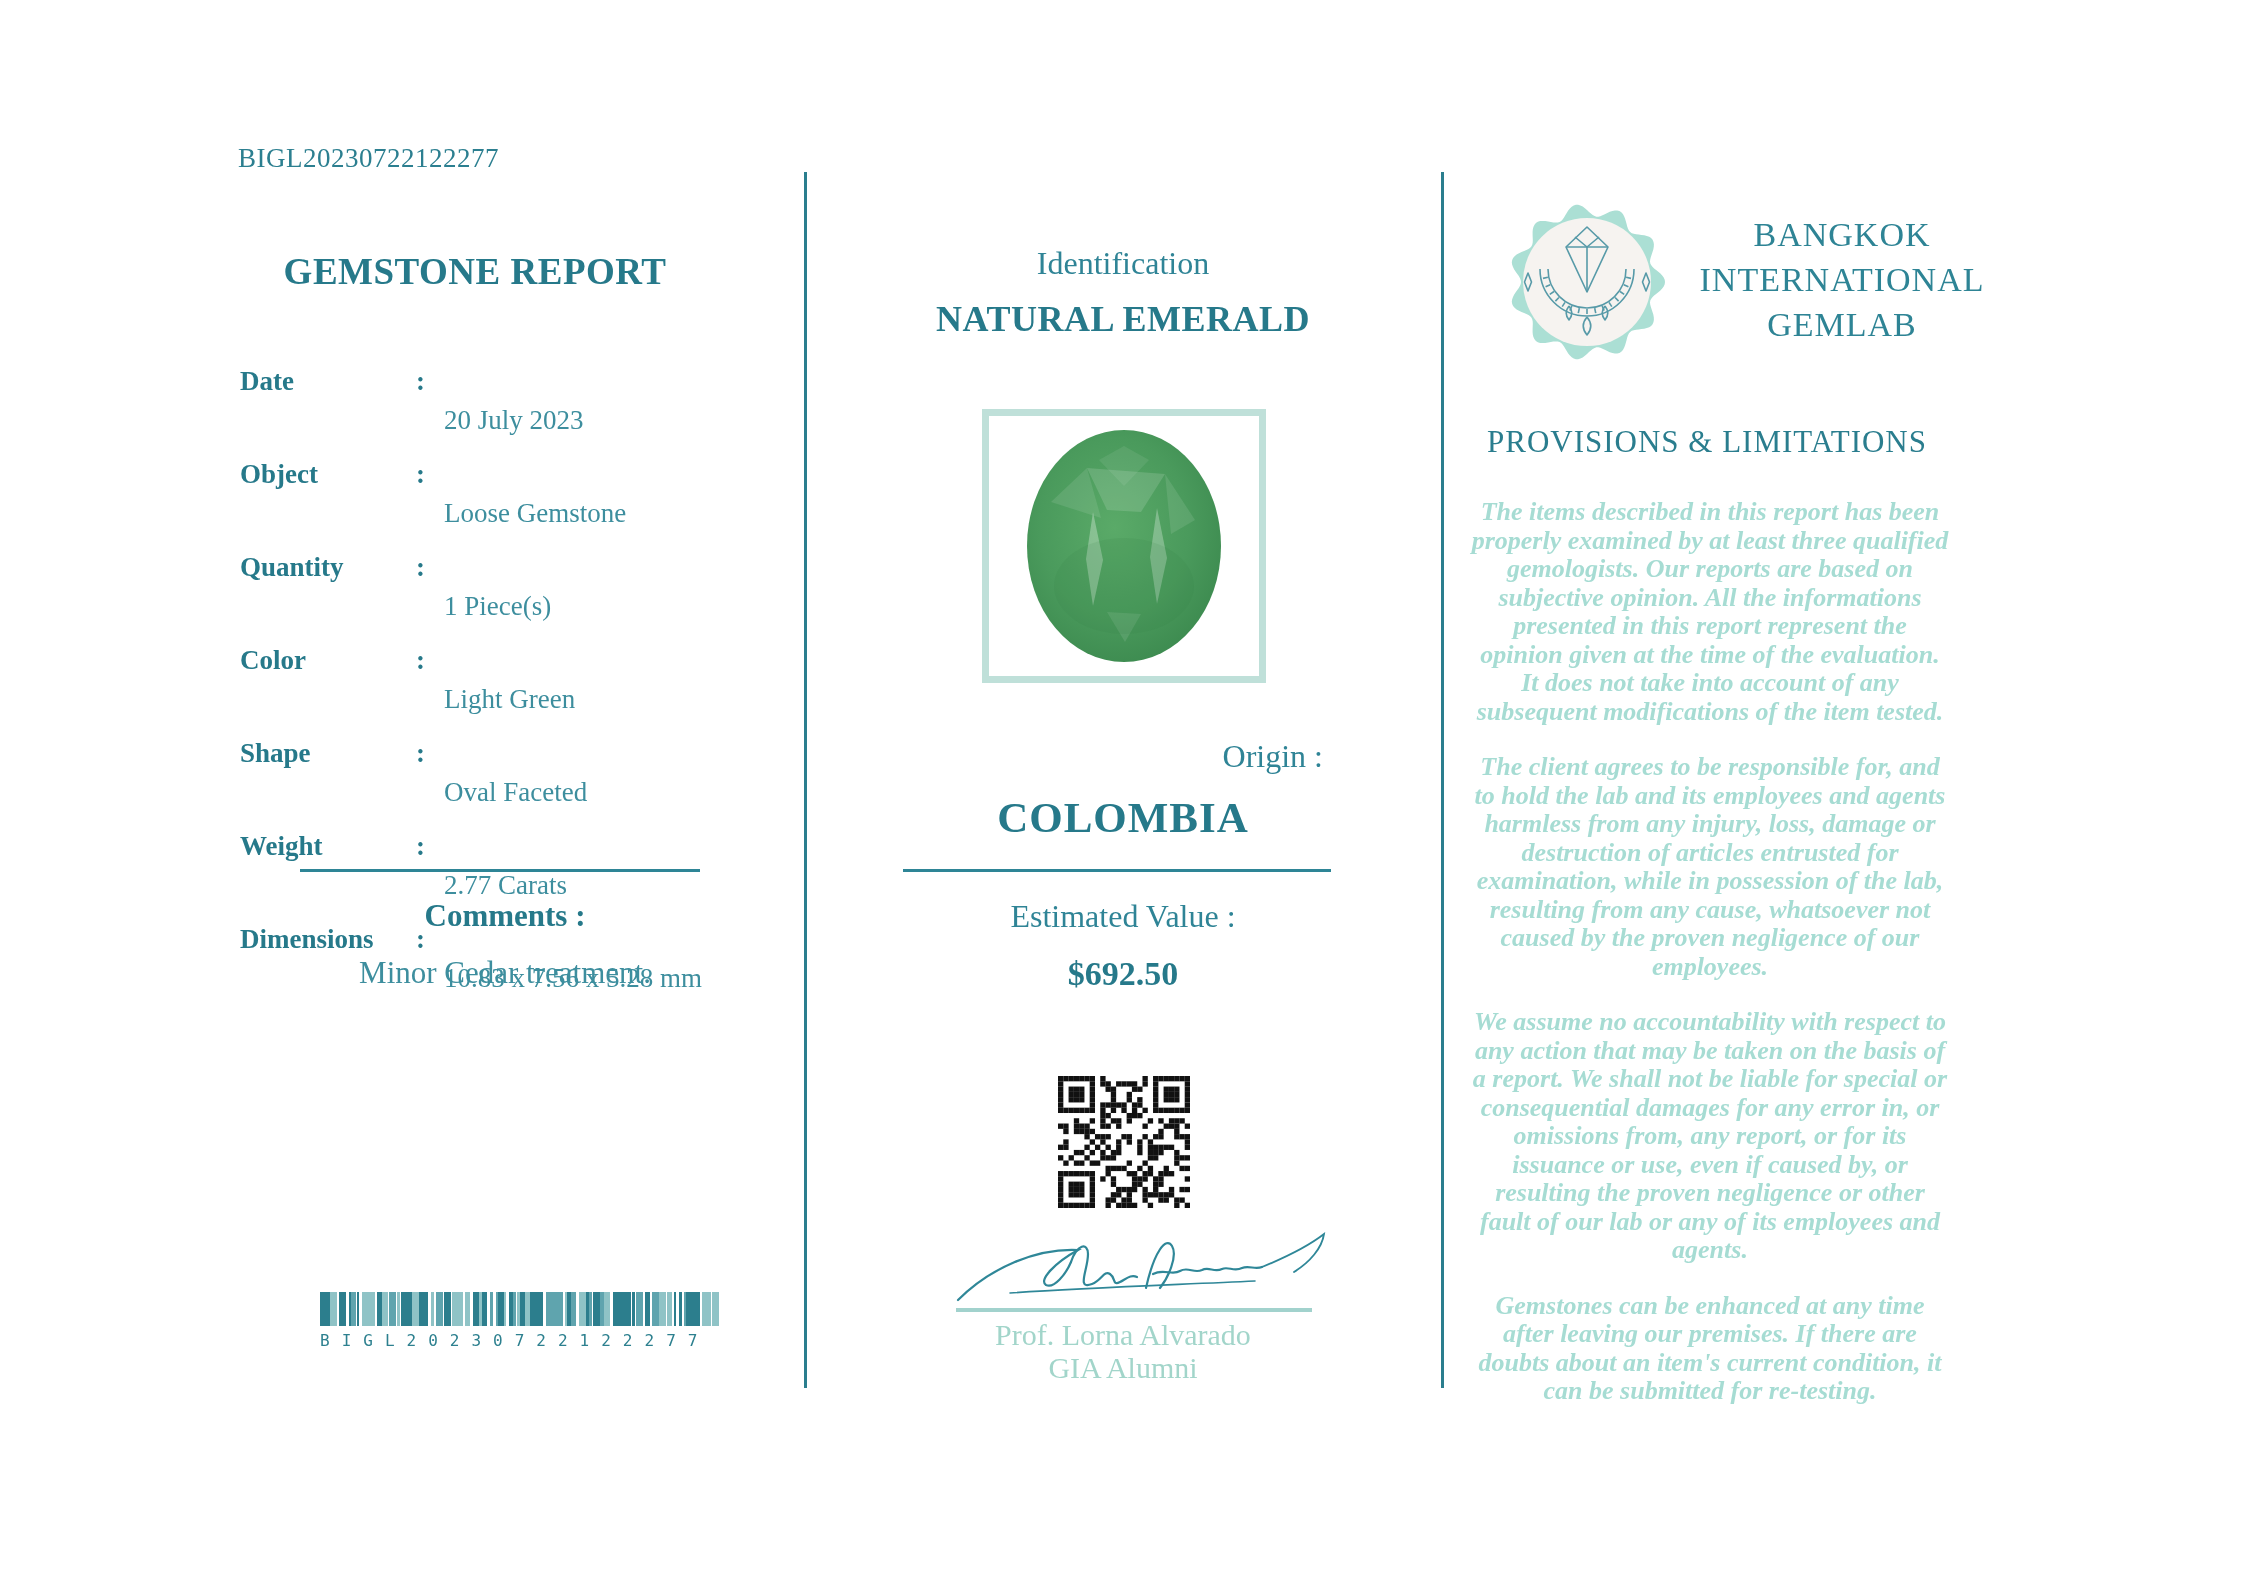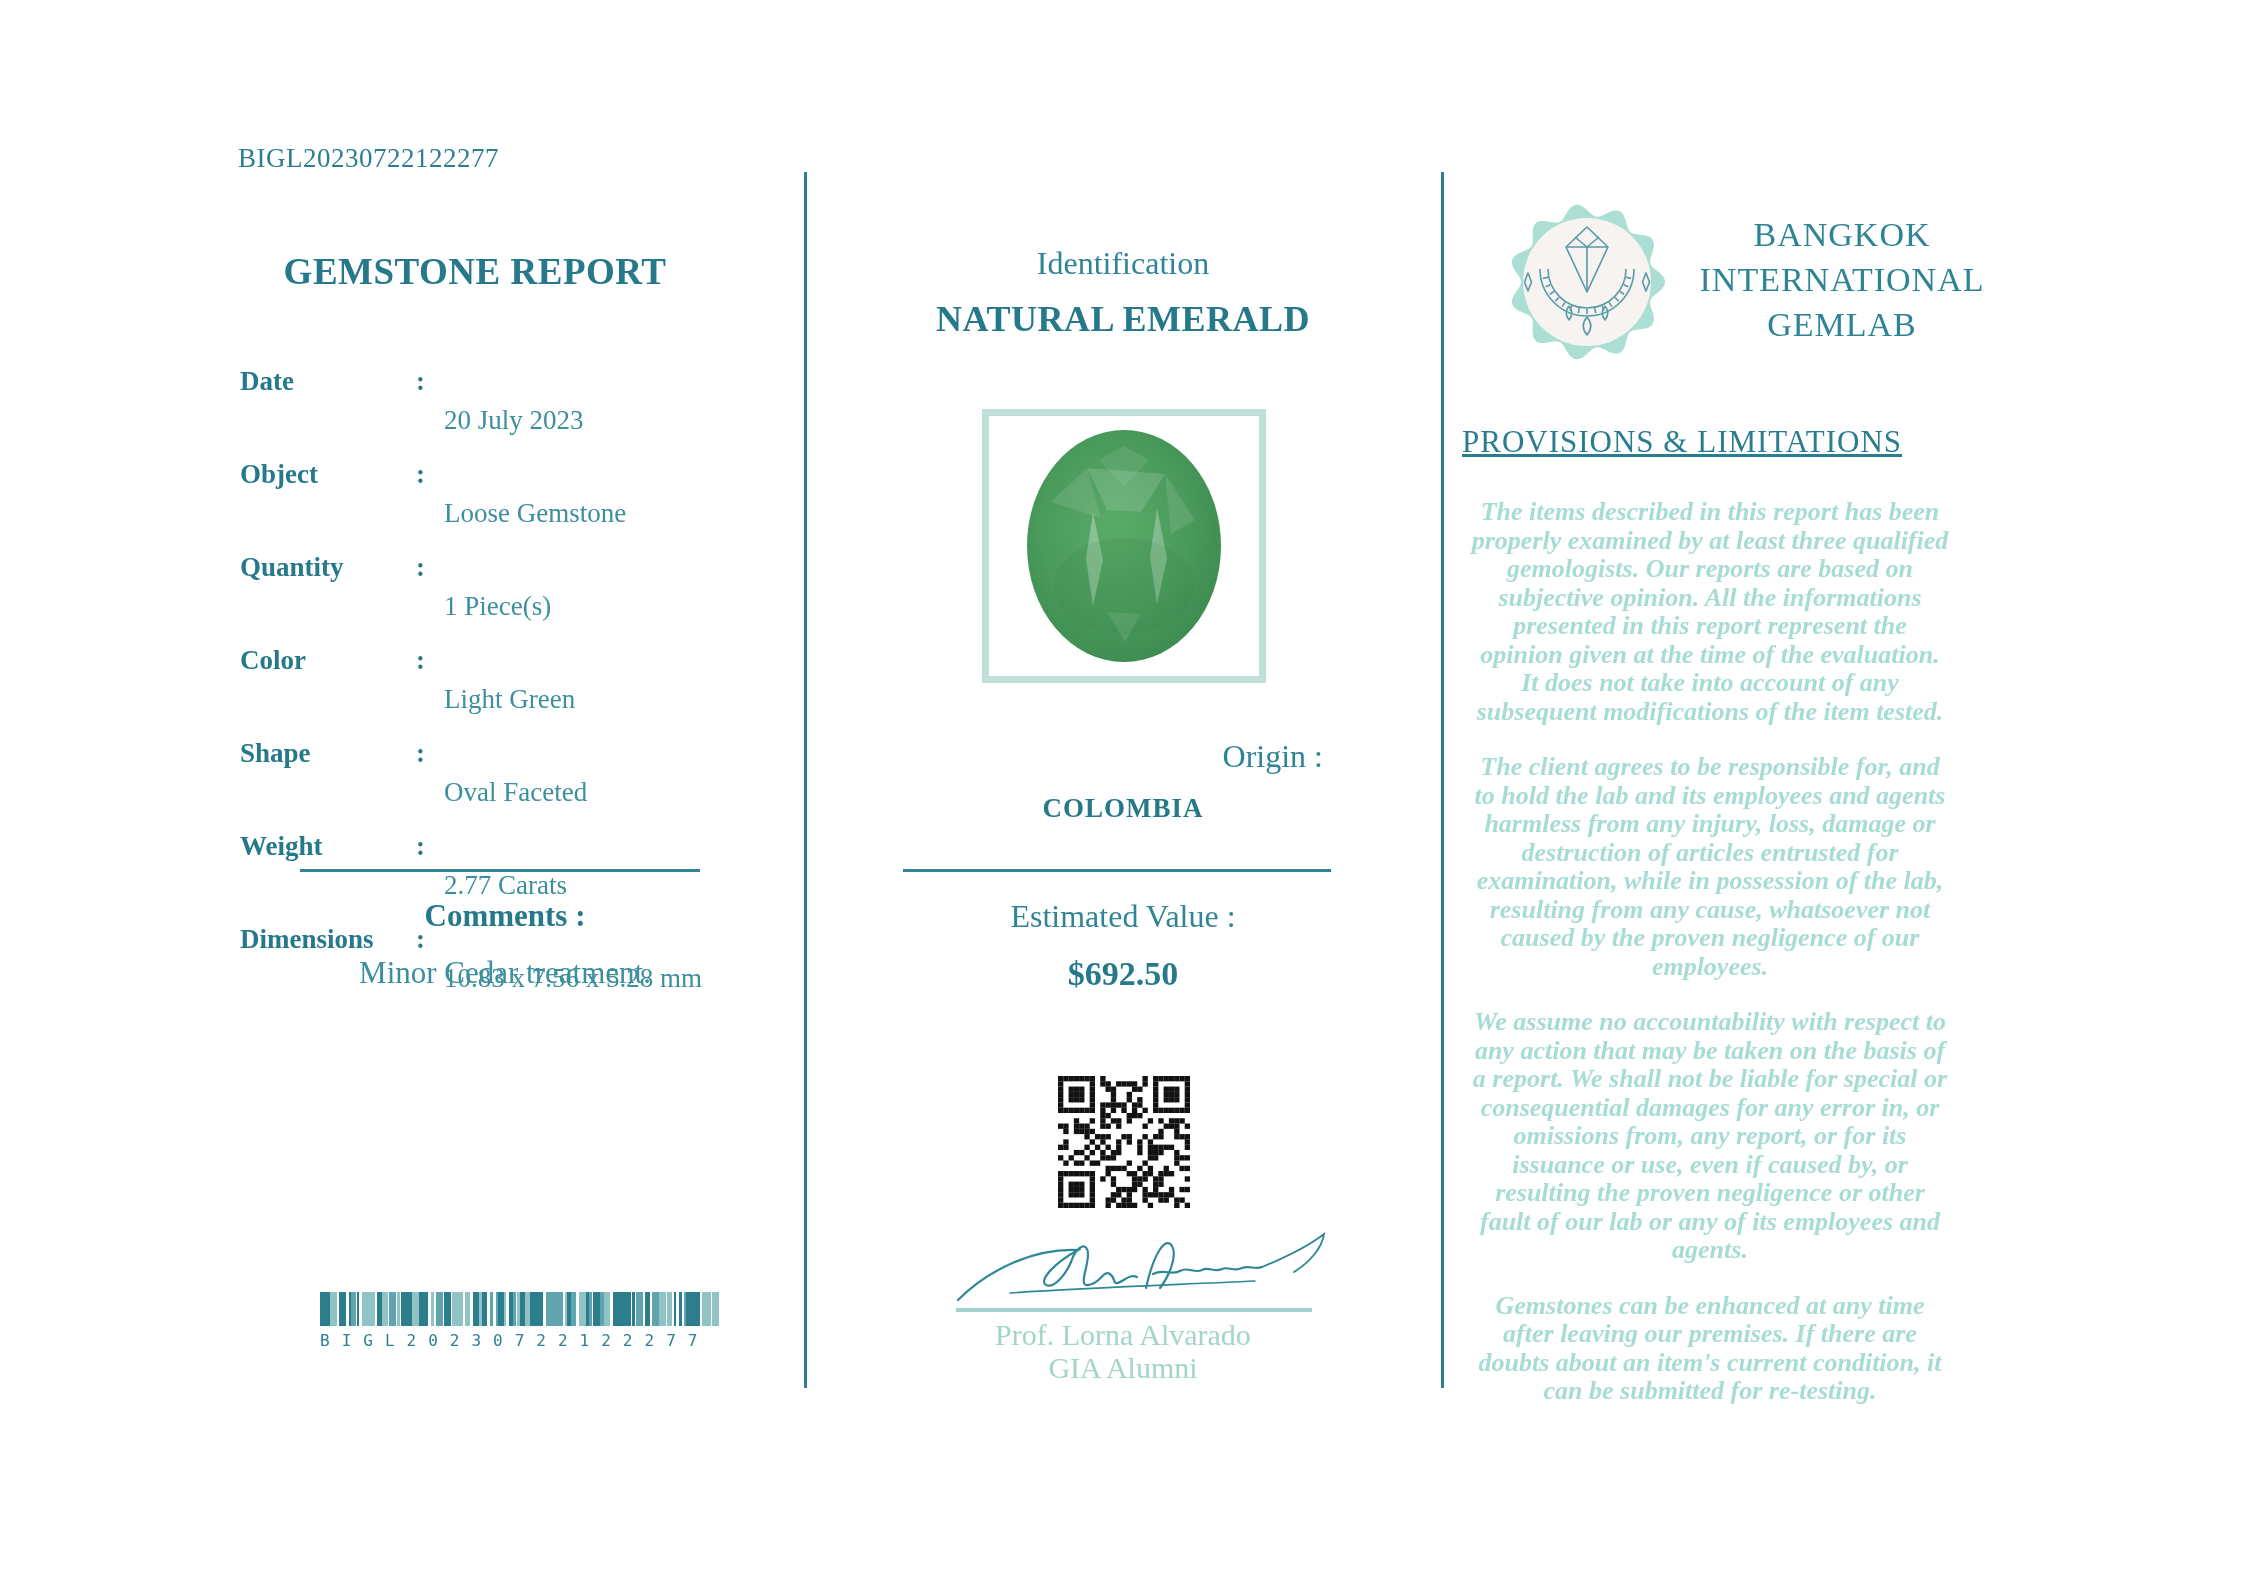--- a/index.html
+++ b/index.html
@@ -41,37 +41,37 @@
 
   
   .ident-label{left:923px;top:245px;width:400px;text-align:center;font-size:32px;color:#2f8496;}
   .ident-title{left:903px;top:298px;width:440px;text-align:center;
     font-size:36px;font-weight:bold;color:#26798a;letter-spacing:.5px;}
   .gem-frame{left:982px;top:409px;width:284px;height:274px;
     border:7px solid #bfe0d9;box-sizing:border-box;background:#ffffff;}
   .gem-frame svg{display:block;width:100%;height:100%;}
   .origin-label{left:923px;top:738px;width:400px;text-align:right;font-size:32px;color:#2f8496;}
   .origin-value{left:923px;top:793px;width:400px;text-align:center;
-    font-size:27px;font-weight:bold;color:#26798a;letter-spacing:1px;}
+    font-size:43px;font-weight:bold;color:#26798a;letter-spacing:1px;}
   .mid-divider{left:903px;top:869px;width:428px;}
   .est-label{left:923px;top:898px;width:400px;text-align:center;font-size:32px;color:#2f8496;}
   .est-amount{left:923px;top:955px;width:400px;text-align:center;
     font-size:34px;font-weight:bold;color:#26798a;}
   .qr{left:1058px;top:1076px;width:132px;height:132px;}
   .signature{left:950px;top:1230px;width:390px;height:84px;}
   .sig-underline{left:956px;top:1308px;width:356px;height:4px;background:#a2d2cd;}
   .sig-name{left:923px;top:1318px;width:400px;text-align:center;font-size:30px;color:#a2d5ca;}
   .sig-title{left:923px;top:1351px;width:400px;text-align:center;font-size:30px;color:#a2d5ca;}
 
   
   .lab-logo{left:1502px;top:197px;width:170px;height:170px;}
   .lab-name{left:1682px;top:212px;width:320px;text-align:center;
     font-size:34px;line-height:45px;color:#2e8495;letter-spacing:1px;}
-  .provisions-title{left:1462px;top:424px;width:490px;
-    font-size:31px;color:#2a7d8e;letter-spacing:1px;text-decoration:underline;}
+  .provisions-title{left:1462px;top:424px;width:490px;text-align:center;
+    font-size:31px;color:#2a7d8e;letter-spacing:1px;}
   .provisions{left:1470px;top:498px;width:480px;}
   .provisions p{margin:0 0 27px 0;font-style:italic;font-weight:bold;
     font-size:26px;line-height:28.5px;color:#a6dcd3;text-align:center;}
 </style>
 </head>
 <body>
 
 <div class="page">
 
   <div class="abs report-number">BIGL20230722122277</div>

